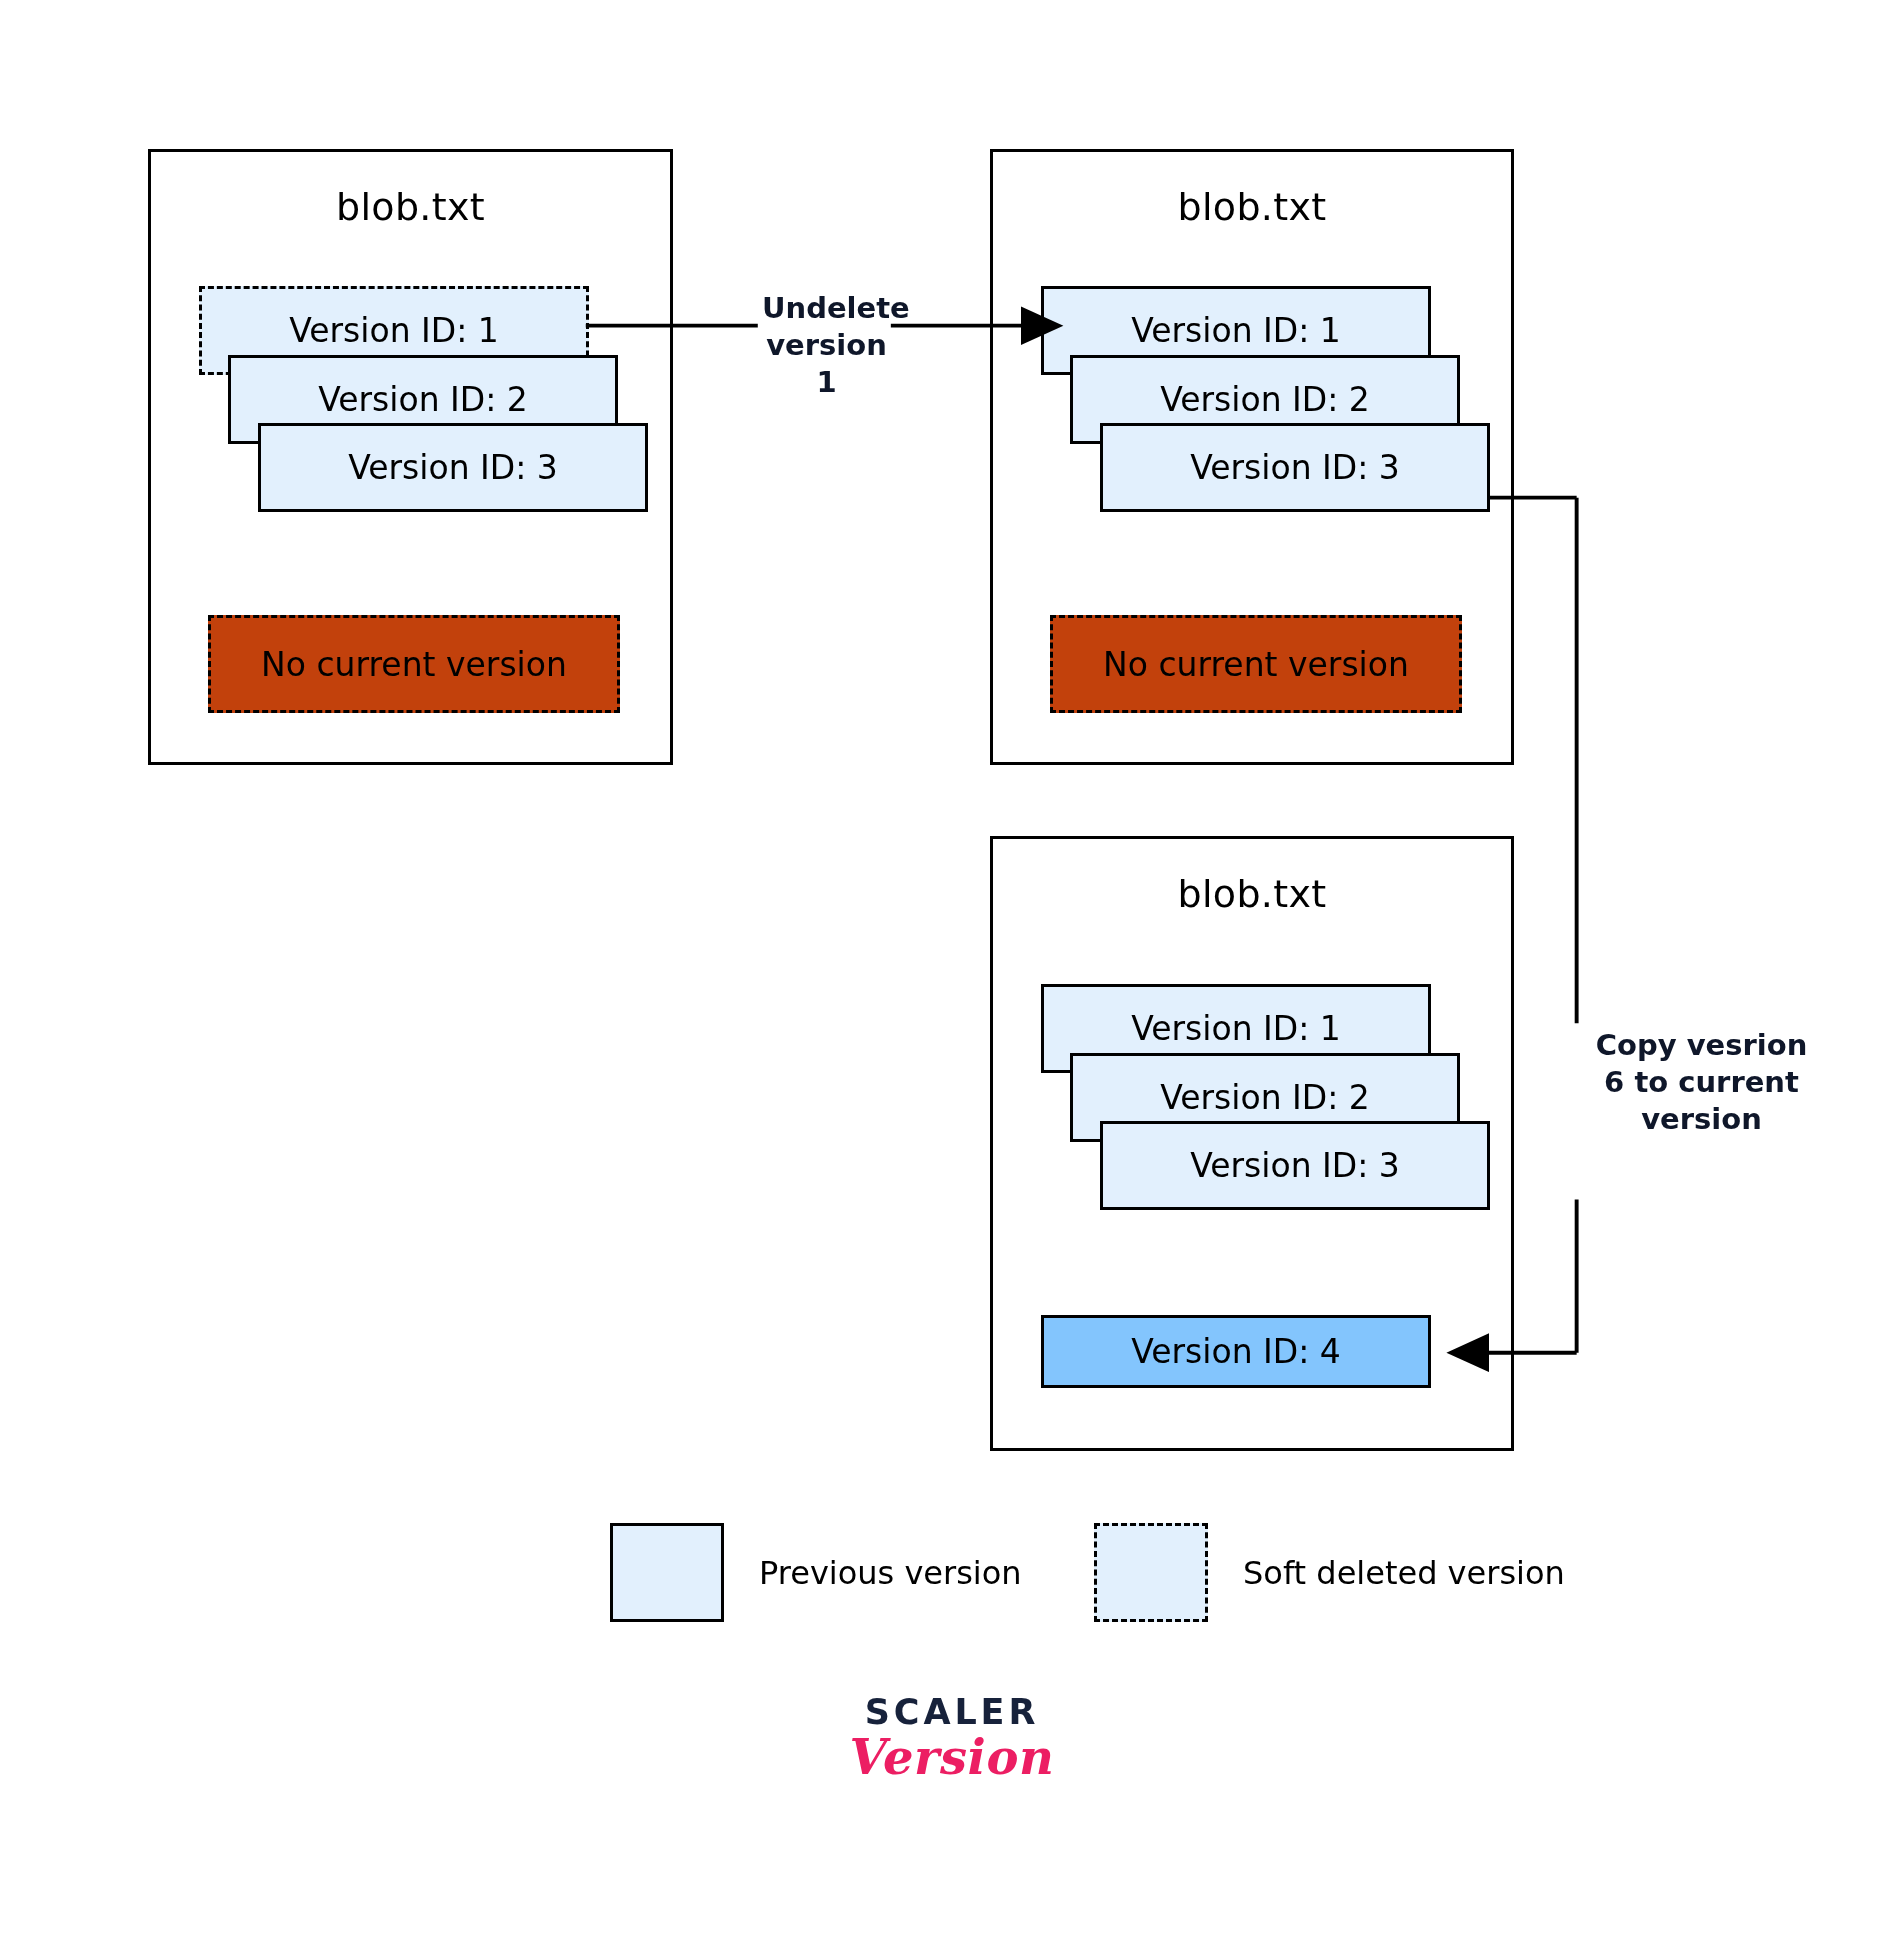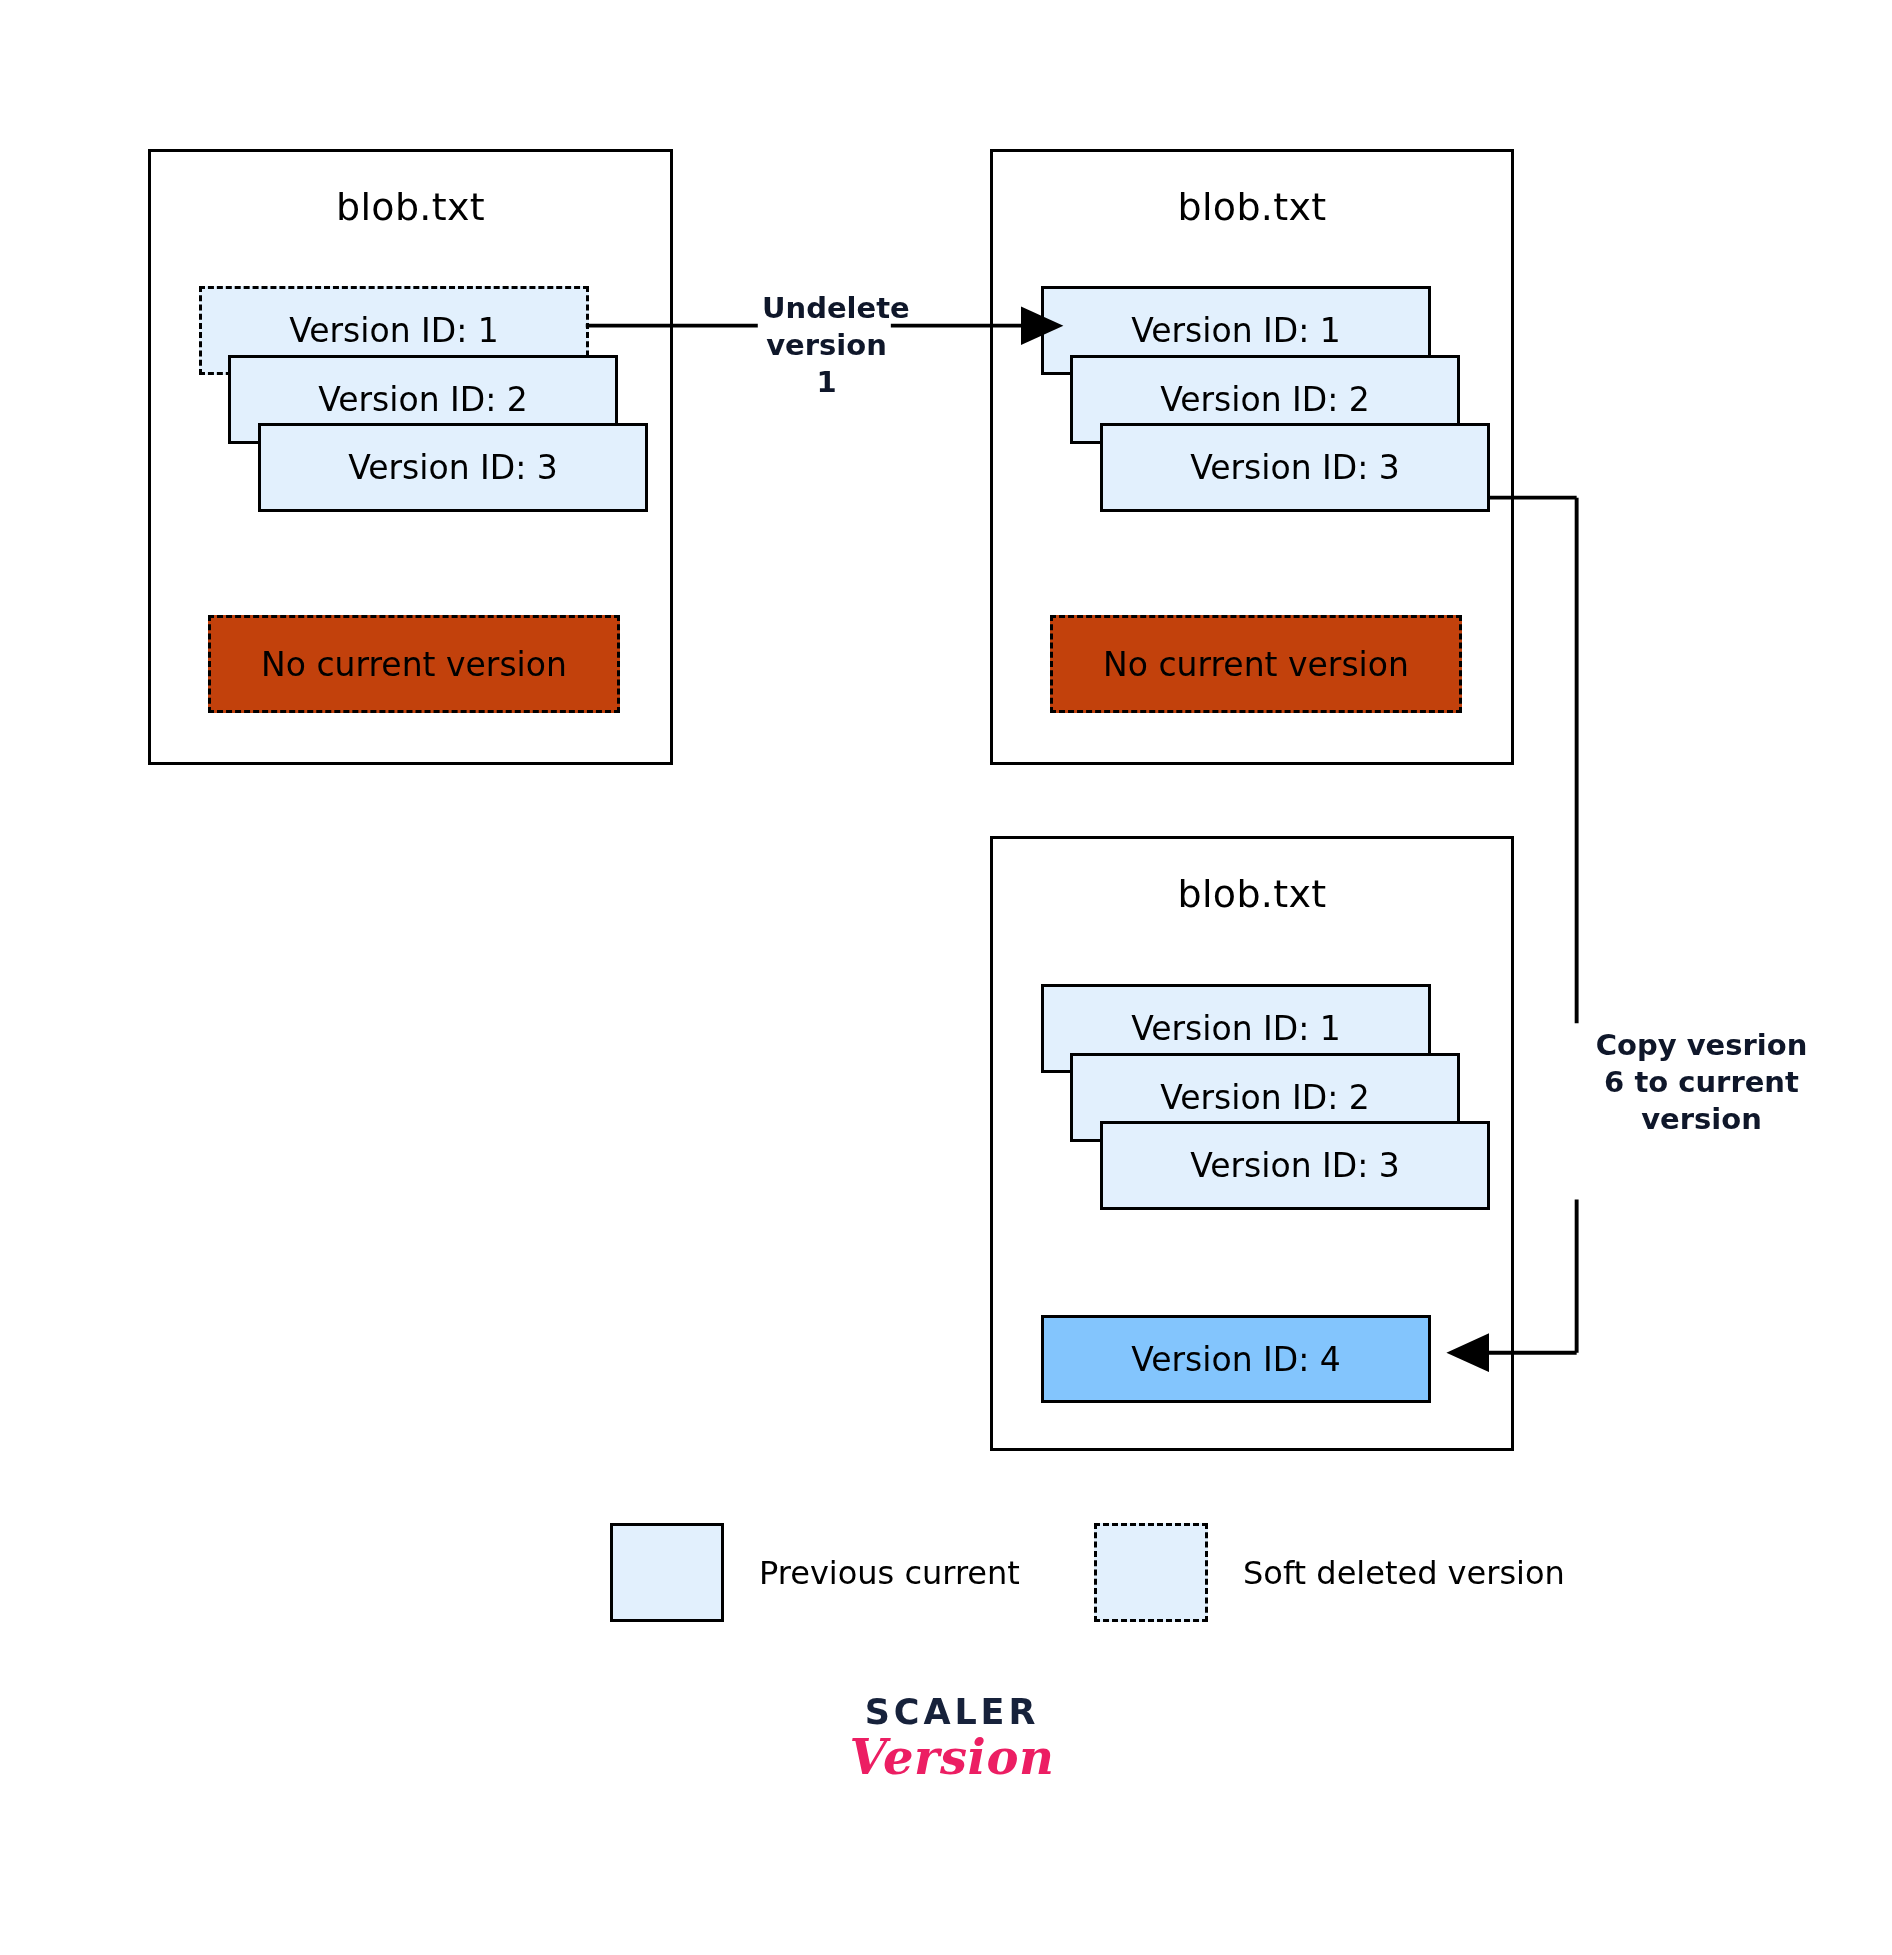--- a/index.html
+++ b/index.html
@@ -187,21 +187,21 @@
     </div>
 
     <div class="vbox previous" style="left:77px; top:214px; width:390px; height:89px;">
       <span>Version ID: 2</span>
     </div>
 
     <div class="vbox previous" style="left:107px; top:282px; width:390px; height:89px;">
       <span>Version ID: 3</span>
     </div>
 
-    <div class="vbox current" style="left:48px; top:476px; width:390px; height:88px;">
+    <div class="vbox current" style="left:48px; top:476px; width:390px; height:73px;">
       <span>Version ID: 4</span>
     </div>
   </div>
 
   <svg id="wires" viewBox="0 0 3400 3512">
     <defs>
       <marker id="arrowR" markerWidth="14" markerHeight="14" refX="1" refY="5" orient="auto" markerUnits="strokeWidth">
         <path d="M0,0 L0,10 L11,5 z" fill="#000000"></path>
       </marker>
       <marker id="arrowL" markerWidth="14" markerHeight="14" refX="1" refY="5" orient="auto" markerUnits="strokeWidth">
@@ -227,21 +227,21 @@
 
   <div class="flow-label center" id="flow-copy" style="left:1590px; top:1027px; width:223px;">Copy vesrion
 6 to current
 version</div>
 
   <div id="legend">
 
 
     <div class="legend-item" style="left:468px; top:0px;">
       <span class="legend-swatch previous"></span>
-      <span class="legend-text">Previous current</span>
+      <span class="legend-text">Previous version</span>
     </div>
 
     <div class="legend-item" style="left:935px; top:0px;padding-left:17px;">
       <span class="legend-swatch soft"></span>
       <span class="legend-text">Soft deleted version</span>
     </div>
   </div>
 
   <div id="logo">
     <div id="logo-scaler">SCALER</div>

